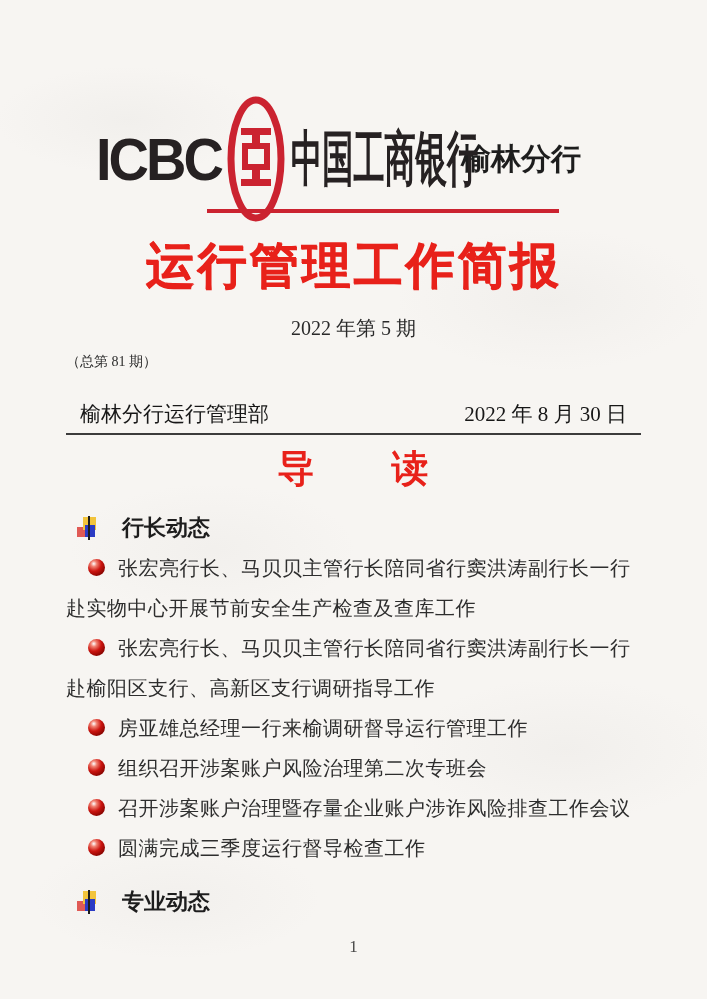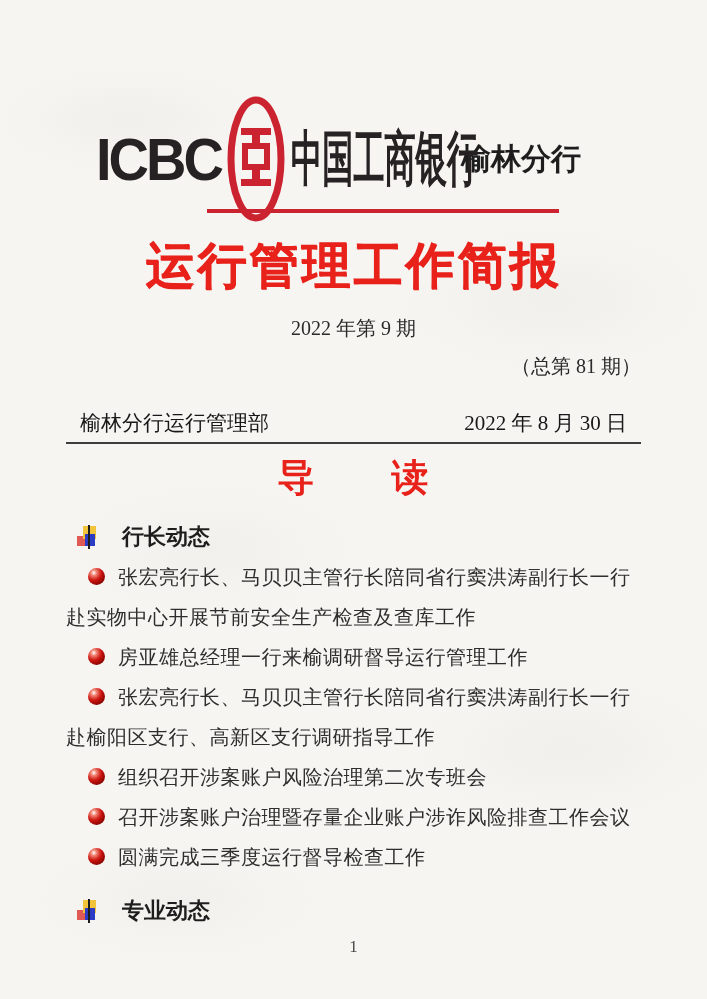--- a/index.html
+++ b/index.html
@@ -81,21 +81,21 @@
     margin-top: 20px;
     text-align: center;
     font-size: 49px;
     font-weight: 700;
     letter-spacing: 3px;
     color: #e8211a;
     text-shadow: 0.5px 0.5px 0 #e8211a;
   }
 
   .issue-line   { margin-top: 16px; text-align: center; font-size: 20px; color: #2a2a2a; }
-  .issue-total  { margin-top: 11px; text-align: right; font-size: 20px; color: #2a2a2a; }
+  .issue-total  { margin-top: 11px; text-align: left; font-size: 14px; color: #2a2a2a; }
 
   .dept-row {
     margin-top: 29px;
     padding: 0 14px;
     display: flex;
     justify-content: space-between;
     align-items: baseline;
     font-size: 21px;
     font-weight: 400;
     color: #171717;
@@ -174,21 +174,21 @@
         <rect x="25" y="71" width="8" height="12" fill="#cb2330"></rect>
         <rect x="14" y="83" width="30" height="7" fill="#cb2330"></rect>
       </svg>
       <span class="bank-name">中国工商银行</span>
       <span class="branch-name">榆林分行</span>
     </div>
     <div class="brand-underline"></div>
   </header>
 
   <h1 class="doc-title">运行管理工作简报</h1>
-  <div class="issue-line">2022 年第 9 期</div>
+  <div class="issue-line">2022 年第 5 期</div>
   <div class="issue-total">（总第 81 期）</div>
 
   <div class="dept-row">
     <span>榆林分行运行管理部</span>
     <span>2022 年 8 月 30 日</span>
   </div>
   <div class="dept-rule"></div>
 
   <h2 class="digest-title">导　　读</h2>
 
@@ -197,22 +197,22 @@
     <div class="section-heading">
       <svg class="boxes-icon" viewBox="0 0 25 25" xmlns="http://www.w3.org/2000/svg">
         <rect x="1" y="11" width="11" height="10" fill="#e05a55"></rect>
         <rect x="7" y="1" width="13" height="13" fill="#f2c43c"></rect>
         <rect x="9" y="9" width="10" height="12" fill="#2b3bc4"></rect>
         <rect x="12" y="0" width="2" height="24" fill="#1c1c1c"></rect>
       </svg>
       <span>行长动态</span>
     </div>
     <p class="digest-item"><span class="sphere"></span><span>张宏亮行长、马贝贝主管行长陪同省行窦洪涛副行长一行赴实物中心开展节前安全生产检查及查库工作</span></p>
+    <p class="digest-item"><span class="sphere"></span><span>张宏亮行长、马贝贝主管行长陪同省行窦洪涛副行长一行赴榆阳区支行、高新区支行调研指导工作</span></p>
     <p class="digest-item"><span class="sphere"></span><span>房亚雄总经理一行来榆调研督导运行管理工作</span></p>
-    <p class="digest-item"><span class="sphere"></span><span>张宏亮行长、马贝贝主管行长陪同省行窦洪涛副行长一行赴榆阳区支行、高新区支行调研指导工作</span></p>
 
     <p class="digest-item"><span class="sphere"></span><span>组织召开涉案账户风险治理第二次专班会</span></p>
     <p class="digest-item"><span class="sphere"></span><span>召开涉案账户治理暨存量企业账户涉诈风险排查工作会议</span></p>
     <p class="digest-item"><span class="sphere"></span><span>圆满完成三季度运行督导检查工作</span></p>
 
     <div class="section-heading">
       <svg class="boxes-icon" viewBox="0 0 25 25" xmlns="http://www.w3.org/2000/svg">
         <rect x="1" y="11" width="11" height="10" fill="#e05a55"></rect>
         <rect x="7" y="1" width="13" height="13" fill="#f2c43c"></rect>
         <rect x="9" y="9" width="10" height="12" fill="#2b3bc4"></rect>

